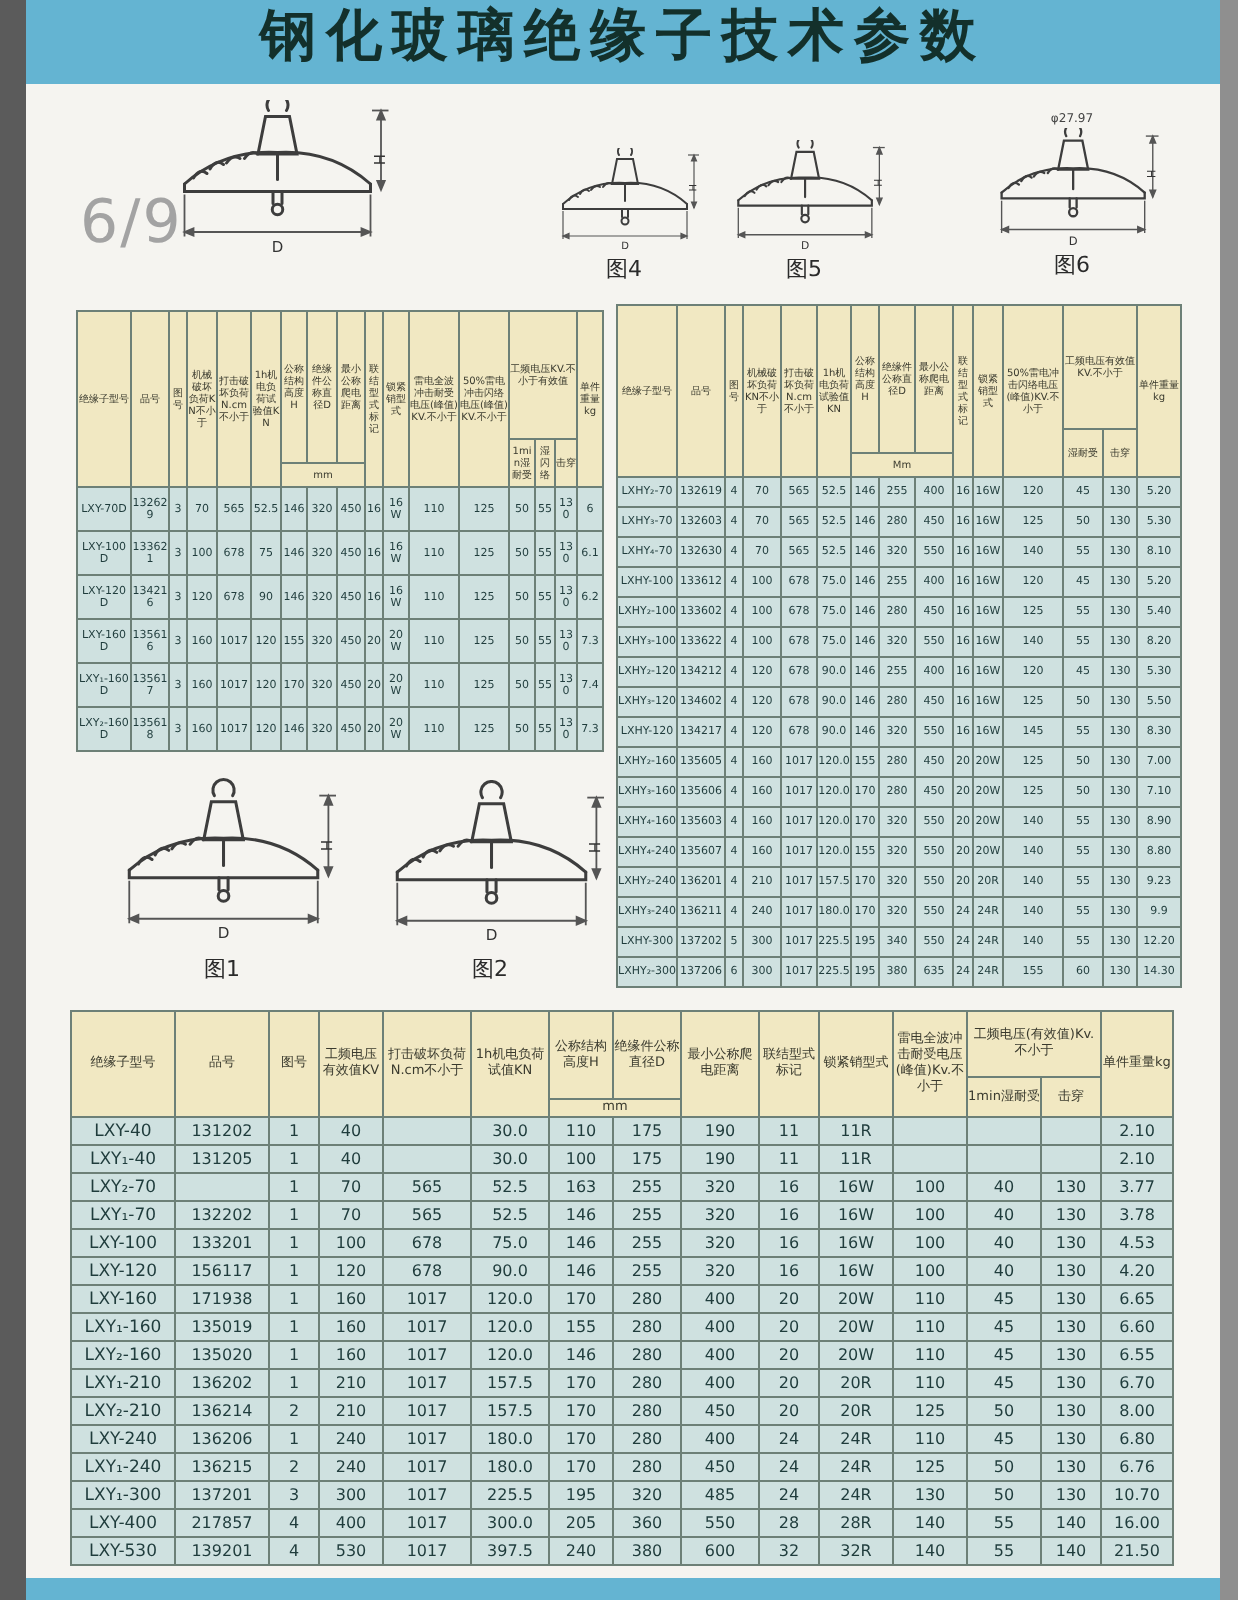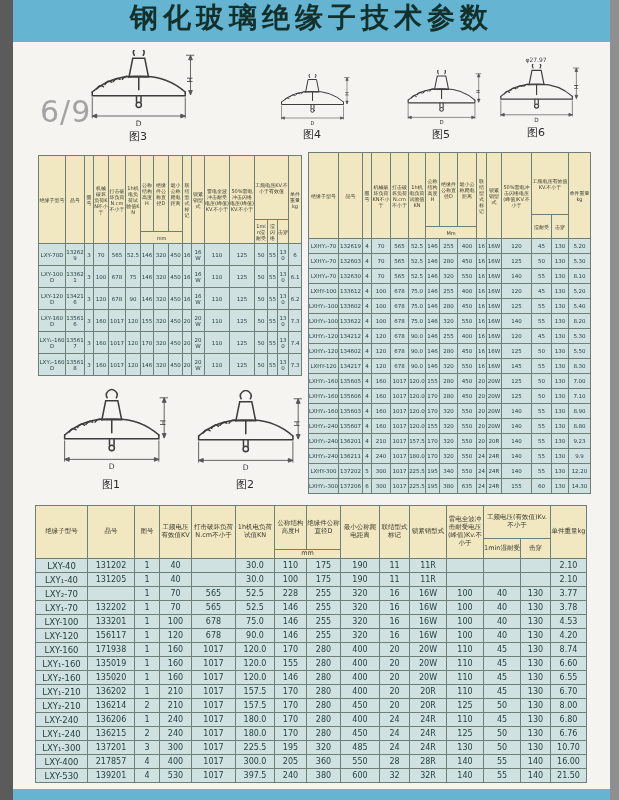--- a/index.html
+++ b/index.html
@@ -71,21 +71,20 @@
     <line x1="14" y1="88" x2="138" y2="88"></line>
     <path d="M14,88 l6,-2.5 v5 z"></path>
           <path d="M138,88 l-6,-2.5 v5 z"></path>
     <line x1="14" y1="63" x2="14" y2="91"></line>
           <line x1="138" y1="63" x2="138" y2="91"></line>
     <line x1="139" y1="7" x2="150" y2="7"></line>
   </g>
   <text x="142" y="38" font-size="10" fill="#333" transform="rotate(90 142,36)">H</text>
   <text x="76" y="101" font-size="10" fill="#333" text-anchor="middle">D</text>
   </svg></span>
-  <div class="fig-label">图3</div>
 </div>
 <div class="fig" style="left:262px;top:74px;width:100px">
   <span class="fig-canvas"><svg width="96" height="52" viewBox="0 0 150 104" xmlns="http://www.w3.org/2000/svg">
   <g stroke="#3d3d3d" fill="none" stroke-width="2" stroke-linecap="round">
     <path d="M70,7 a7,7 0 1 1 12,0"></path>
     <path d="M68,11 h16 l5,25 h-26 z"></path>
     <path d="M76,36 v17"></path>
     <path d="M14,56 Q40,33 76,35 Q112,33 138,56"></path>
     <path d="M14,56 v5 h124 v-5"></path>
     <path d="M20,52 q4,-7 9,-3"></path>
@@ -104,21 +103,21 @@
           <path d="M138,88 l-6,-2.5 v5 z"></path>
     <line x1="14" y1="63" x2="14" y2="91"></line>
           <line x1="138" y1="63" x2="138" y2="91"></line>
     <line x1="139" y1="7" x2="150" y2="7"></line>
   </g>
   <text x="142" y="38" font-size="10" fill="#333" transform="rotate(90 142,36)">H</text>
   <text x="76" y="101" font-size="10" fill="#333" text-anchor="middle">D</text>
   </svg></span>
   <div class="fig-label">图4</div>
 </div>
-<div class="fig" style="left:391px;top:70px;width:100px">
+<div class="fig" style="left:352px;top:70px;width:100px">
   <span class="fig-canvas"><svg width="96" height="56" viewBox="0 0 150 104" xmlns="http://www.w3.org/2000/svg">
   <g stroke="#3d3d3d" fill="none" stroke-width="2" stroke-linecap="round">
     <path d="M70,7 a7,7 0 1 1 12,0"></path>
     <path d="M68,11 h16 l5,25 h-26 z"></path>
     <path d="M76,36 v17"></path>
     <path d="M14,56 Q40,33 76,35 Q112,33 138,56"></path>
     <path d="M14,56 v5 h124 v-5"></path>
     <path d="M20,52 q4,-7 9,-3"></path>
           <path d="M31,46 q4,-7 9,-3"></path>
     <path d="M42,42 q4,-6 9,-3"></path>
@@ -815,21 +814,21 @@
         <td></td>
         <td>2.10</td>
       </tr>
       <tr>
         <td>LXY₂-70</td>
         <td></td>
         <td>1</td>
         <td>70</td>
         <td>565</td>
         <td>52.5</td>
-        <td>228</td>
+        <td>163</td>
         <td>255</td>
         <td>320</td>
         <td>16</td>
         <td>16W</td>
         <td>100</td>
         <td>40</td>
         <td>130</td>
         <td>3.77</td>
       </tr>
       <tr>
@@ -891,21 +890,21 @@
         <td>1017</td>
         <td>120.0</td>
         <td>170</td>
         <td>280</td>
         <td>400</td>
         <td>20</td>
         <td>20W</td>
         <td>110</td>
         <td>45</td>
         <td>130</td>
-        <td>8.74</td>
+        <td>6.65</td>
       </tr>
       <tr>
         <td>LXY₁-160</td>
         <td>135019</td>
         <td>1</td>
         <td>160</td>
         <td>1017</td>
         <td>120.0</td>
         <td>155</td>
         <td>280</td>

